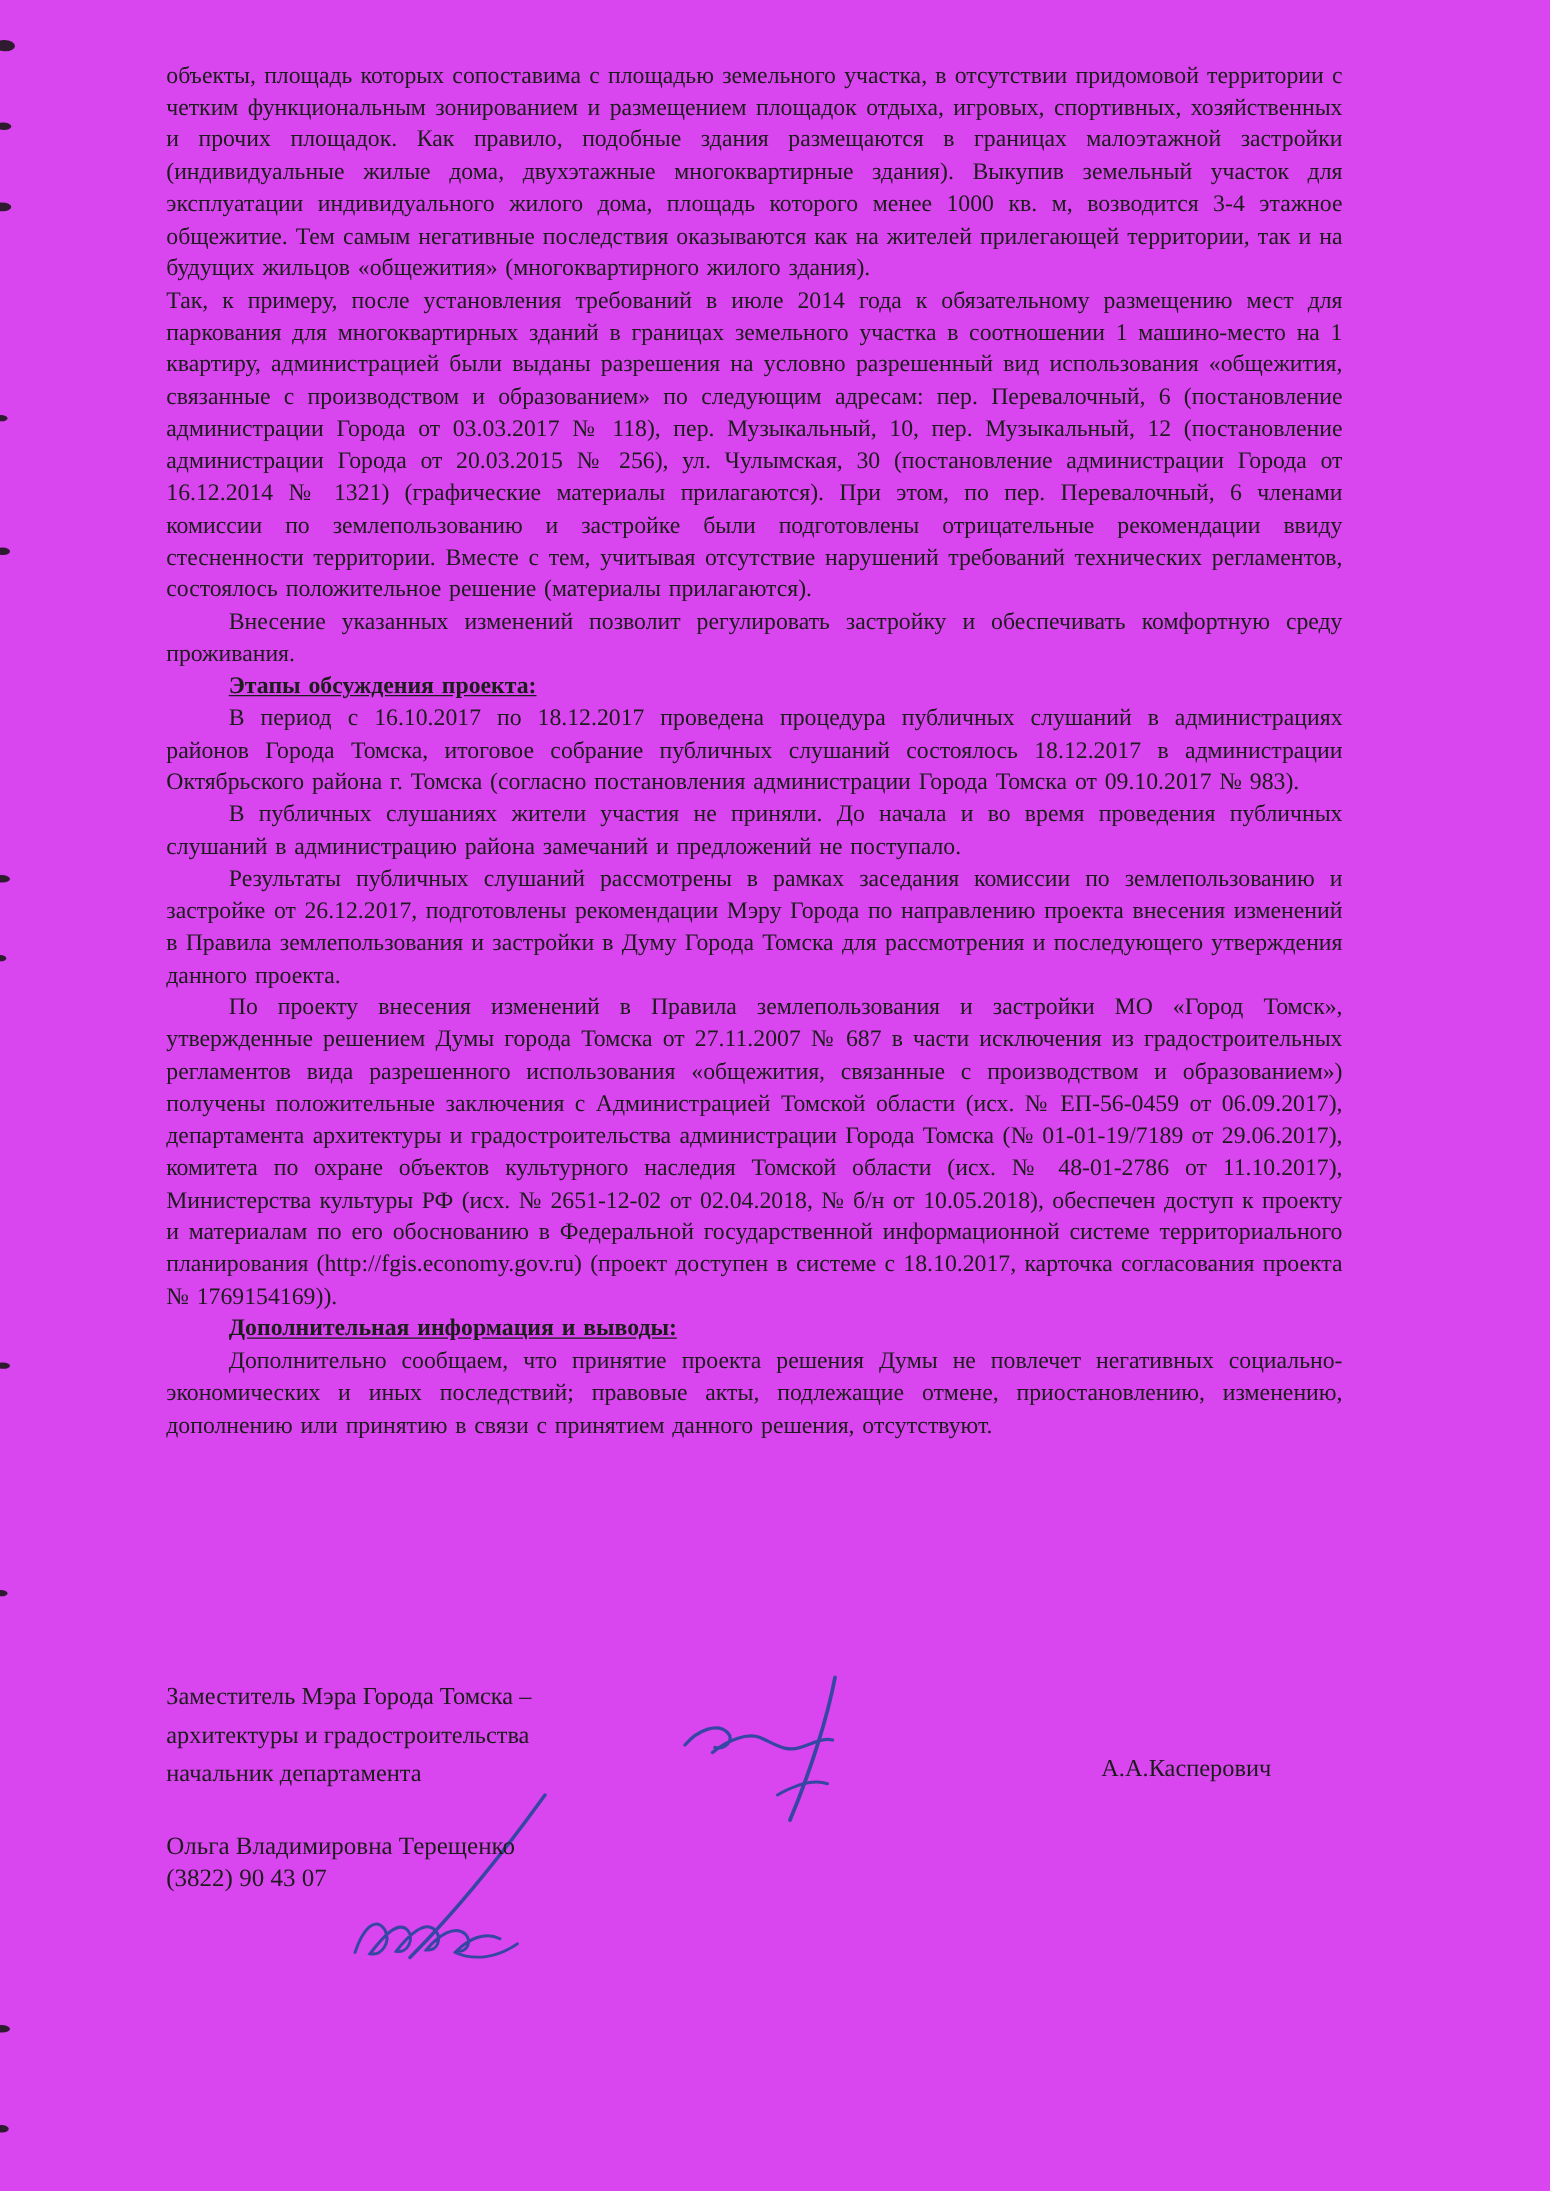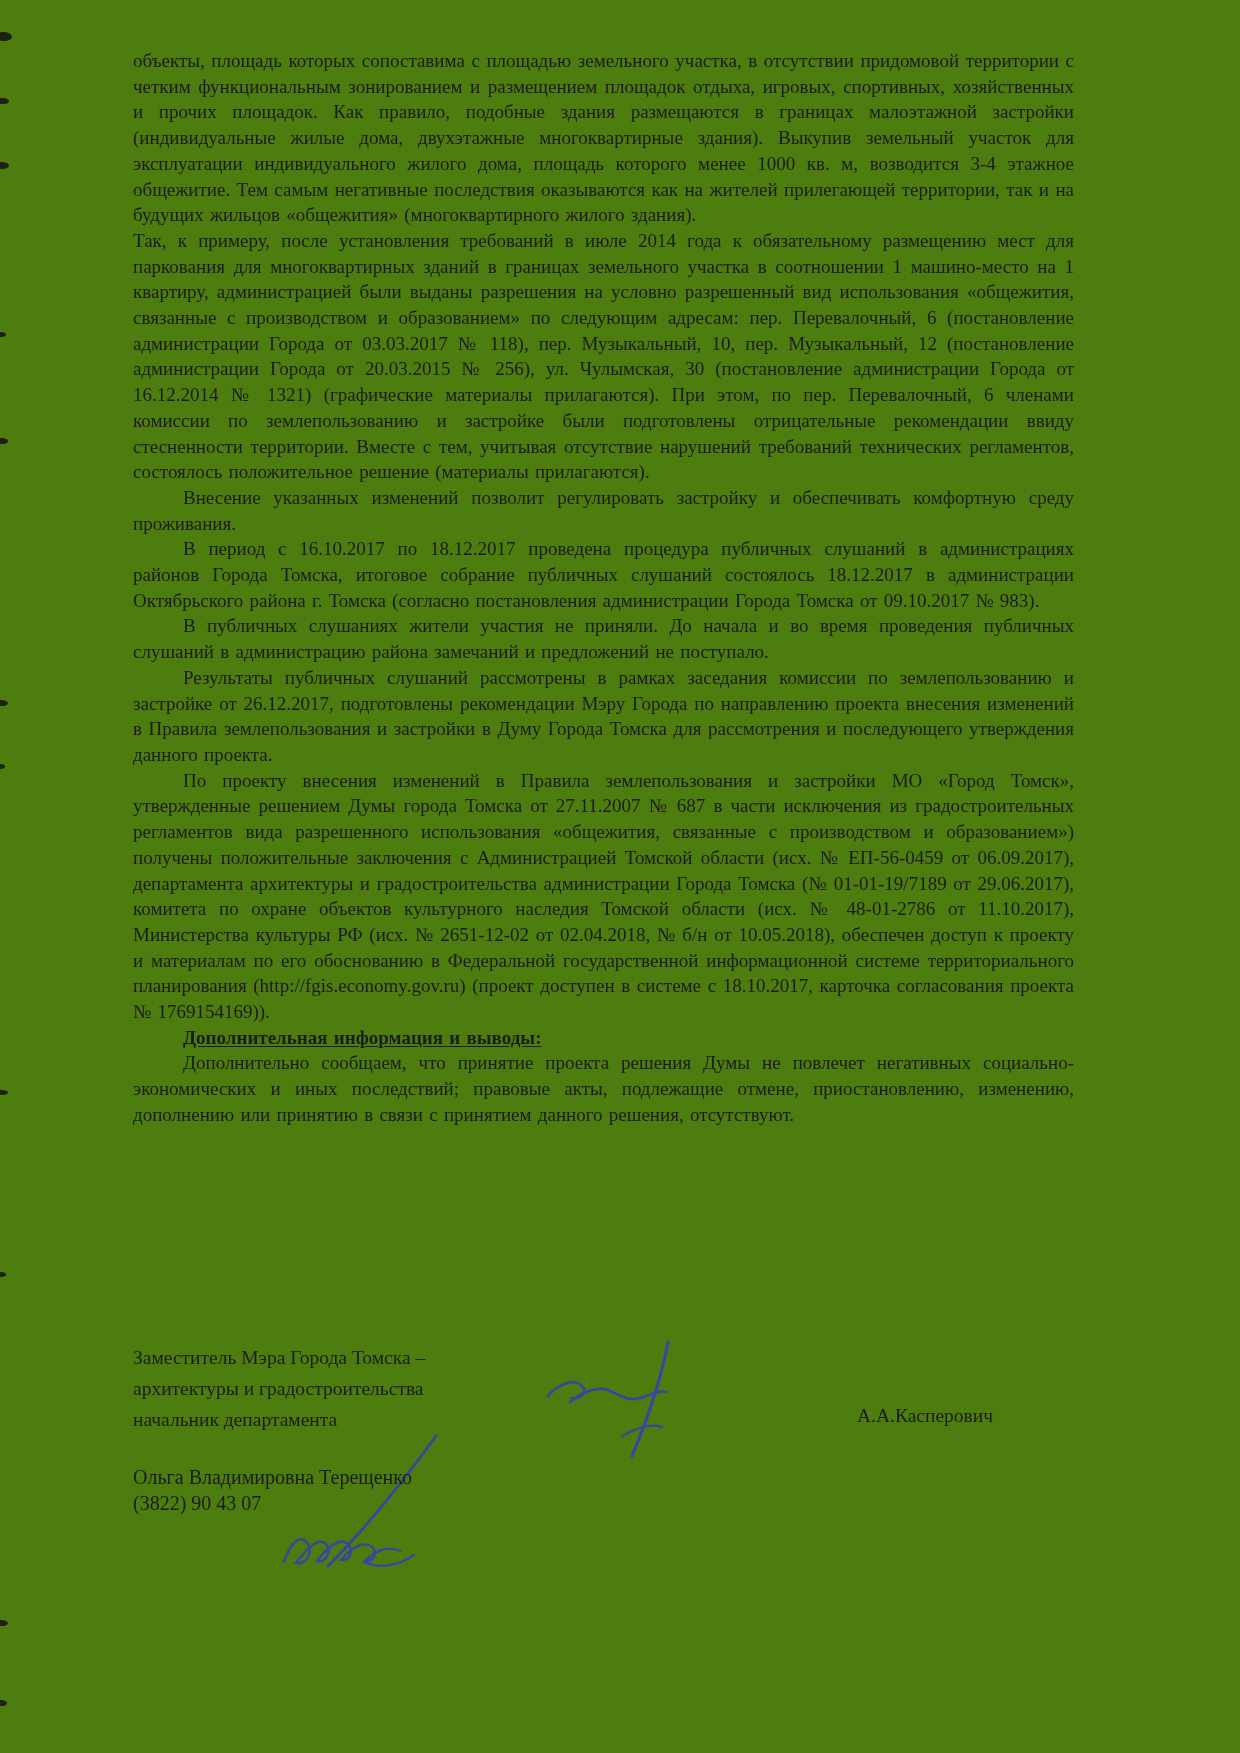--- a/index.html
+++ b/index.html
@@ -4,21 +4,21 @@
 <style>
   html, body {
     margin: 0;
     padding: 0;
     background: #ffffff;
   }
   .page {
     position: relative;
     width: 1240px;
     height: 1753px;
-    background: #4d7c0f;
+    background: #d946ef;
     overflow: hidden;
     font-family: "Liberation Serif", "DejaVu Serif", serif;
     color: #1c1c1c;
   }
   .body-text {
     position: absolute;
     left: 133px;
     top: 48px;
     width: 941px;
     font-size: 19px;
@@ -42,21 +42,21 @@
   .sign-block {
     position: absolute;
     left: 133px;
     top: 1342px;
     width: 941px;
     font-size: 19.5px;
     line-height: 31px;
   }
   .sign-name {
     position: absolute;
-    left: 724px;
+    left: 748px;
     top: 58px;
     white-space: nowrap;
   }
   .contact-block {
     position: absolute;
     left: 133px;
     top: 1464px;
     font-size: 20px;
     line-height: 26px;
   }
@@ -75,20 +75,21 @@
 </style>
 </head>
 <body>
 
 <div class="page">
 
   <div class="body-text">
     <p class="para">объекты, площадь которых сопоставима с площадью земельного участка, в отсутствии придомовой территории с четким функциональным зонированием и размещением площадок отдыха, игровых, спортивных, хозяйственных и прочих площадок. Как правило, подобные здания размещаются в границах малоэтажной застройки (индивидуальные жилые дома, двухэтажные многоквартирные здания). Выкупив земельный участок для эксплуатации индивидуального жилого дома, площадь которого менее 1000 кв. м, возводится 3-4 этажное общежитие. Тем самым негативные последствия оказываются как на жителей прилегающей территории, так и на будущих жильцов «общежития» (многоквартирного жилого здания).</p>
     <p class="para">Так, к примеру, после установления требований в июле 2014 года к обязательному размещению мест для паркования для многоквартирных зданий в границах земельного участка в соотношении 1 машино-место на 1 квартиру, администрацией были выданы разрешения на условно разрешенный вид использования «общежития, связанные с производством и образованием» по следующим адресам: пер. Перевалочный, 6 (постановление администрации Города от 03.03.2017 № 118), пер. Музыкальный, 10, пер. Музыкальный, 12 (постановление администрации Города от 20.03.2015 № 256), ул. Чулымская, 30 (постановление администрации Города от 16.12.2014 № 1321) (графические материалы прилагаются). При этом, по пер. Перевалочный, 6 членами комиссии по землепользованию и застройке были подготовлены отрицательные рекомендации ввиду стесненности территории. Вместе с тем, учитывая отсутствие нарушений требований технических регламентов, состоялось положительное решение (материалы прилагаются).</p>
     <p class="para indent">Внесение указанных изменений позволит регулировать застройку и обеспечивать комфортную среду проживания.</p>
+    <p class="heading">Этапы обсуждения проекта:</p>
     <p class="para indent">В период с 16.10.2017 по 18.12.2017 проведена процедура публичных слушаний в администрациях районов Города Томска, итоговое собрание публичных слушаний состоялось 18.12.2017 в администрации Октябрьского района г. Томска (согласно постановления администрации Города Томска от 09.10.2017 № 983).</p>
     <p class="para indent">В публичных слушаниях жители участия не приняли. До начала и во время проведения публичных слушаний в администрацию района замечаний и предложений не поступало.</p>
     <p class="para indent">Результаты публичных слушаний рассмотрены в рамках заседания комиссии по землепользованию и застройке от 26.12.2017, подготовлены рекомендации Мэру Города по направлению проекта внесения изменений в Правила землепользования и застройки в Думу Города Томска для рассмотрения и последующего утверждения данного проекта.</p>
     <p class="para indent">По проекту внесения изменений в Правила землепользования и застройки МО «Город Томск», утвержденные решением Думы города Томска от 27.11.2007 № 687 в части исключения из градостроительных регламентов вида разрешенного использования «общежития, связанные с производством и образованием») получены положительные заключения с Администрацией Томской области (исх. № ЕП-56-0459 от 06.09.2017), департамента архитектуры и градостроительства администрации Города Томска (№ 01-01-19/7189 от 29.06.2017), комитета по охране объектов культурного наследия Томской области (исх. № 48-01-2786 от 11.10.2017), Министерства культуры РФ (исх. № 2651-12-02 от 02.04.2018, № б/н от 10.05.2018), обеспечен доступ к проекту и материалам по его обоснованию в Федеральной государственной информационной системе территориального планирования (http://fgis.economy.gov.ru) (проект доступен в системе с 18.10.2017, карточка согласования проекта № 1769154169)).</p>
     <p class="heading">Дополнительная информация и выводы:</p>
     <p class="para indent">Дополнительно сообщаем, что принятие проекта решения Думы не повлечет негативных социально-экономических и иных последствий; правовые акты, подлежащие отмене, приостановлению, изменению, дополнению или принятию в связи с принятием данного решения, отсутствуют.</p>
   </div>
 
   <div class="sign-block">
     <div>Заместитель Мэра Города Томска –</div>

